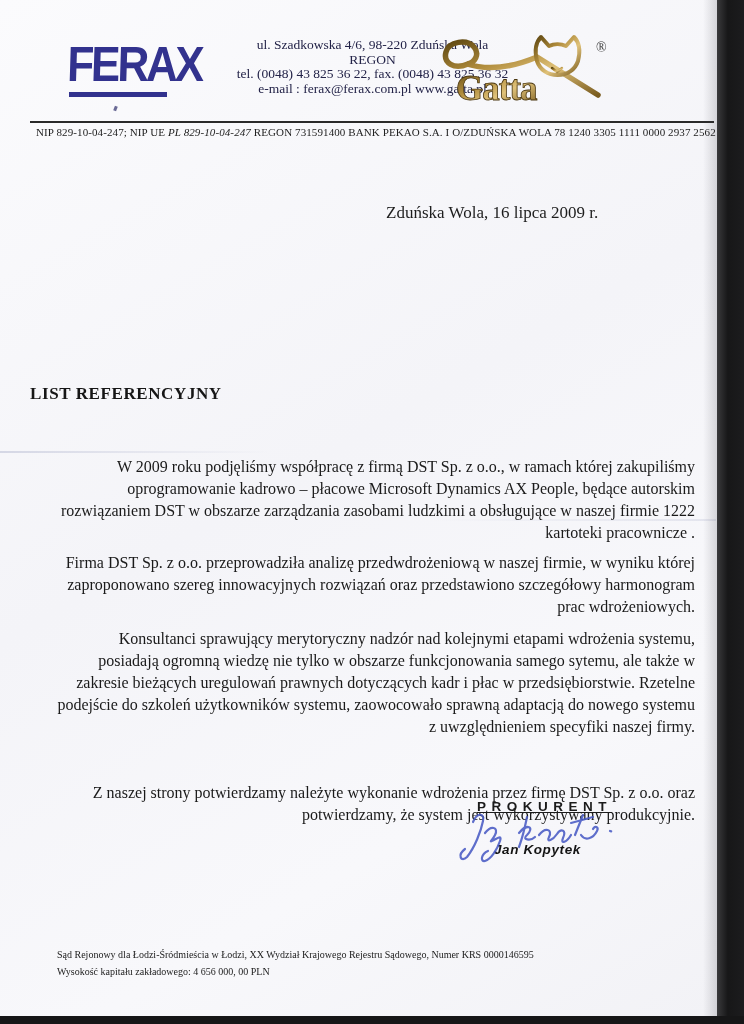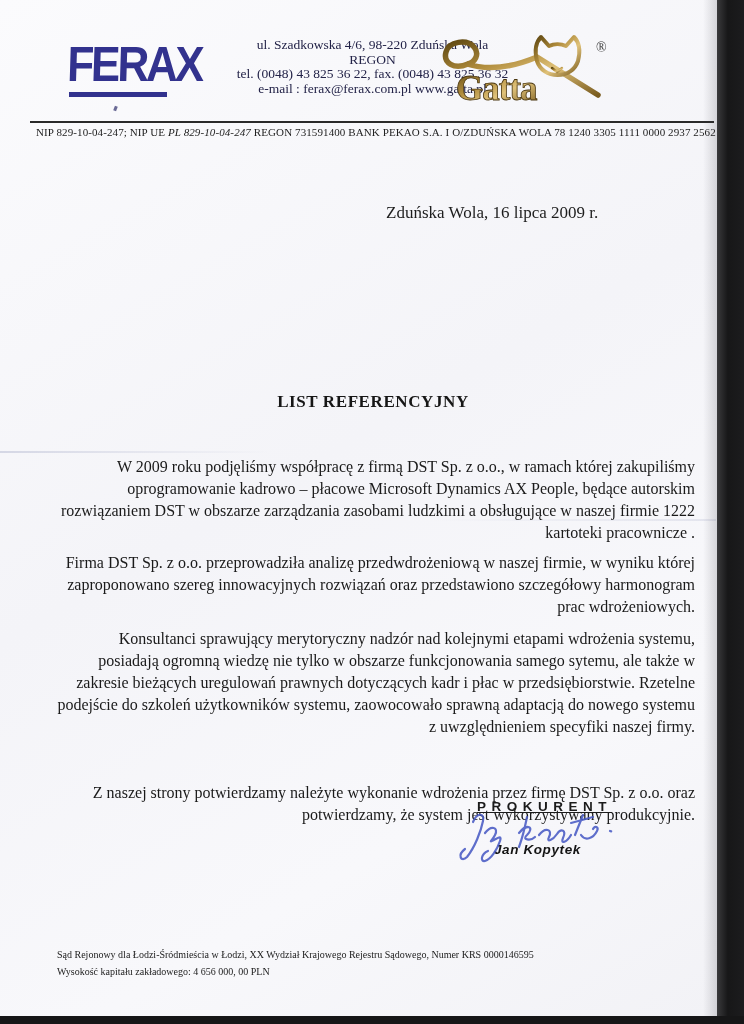--- a/index.html
+++ b/index.html
@@ -45,21 +45,21 @@
 
   .header-rule{position:absolute;left:30px;top:121px;width:684px;height:2px;background:#2a2a2a;}
   .reg-line{
     position:absolute;left:36px;top:126px;width:680px;
     font-size:11px;letter-spacing:.1px;color:#222;white-space:nowrap;
   }
   .reg-line .it{font-style:italic;}
 
   
   .dateline{position:absolute;left:386px;top:203px;font-size:17px;color:#1d1d1d;}
-  .title{position:absolute;left:30px;top:392px;width:686px;text-align:center;
+  .title{position:absolute;left:30px;top:384px;width:686px;text-align:left;
          font-size:17px;font-weight:bold;letter-spacing:.6px;color:#161616;}
   .para{position:absolute;left:57px;width:638px;font-size:16px;line-height:22px;color:#1a1a1a;text-align:right;}
   .para-1{top:440px;}
   .para-2{top:536px;}
   .para-3{top:612px;}
   .para-4{top:766px;}
 
   
   .sig-role{position:absolute;left:477px;top:799px;font-size:13.5px;font-weight:bold;
             letter-spacing:5.5px;color:#1b1b1b;font-family:"Liberation Sans",sans-serif;text-decoration:underline;}

